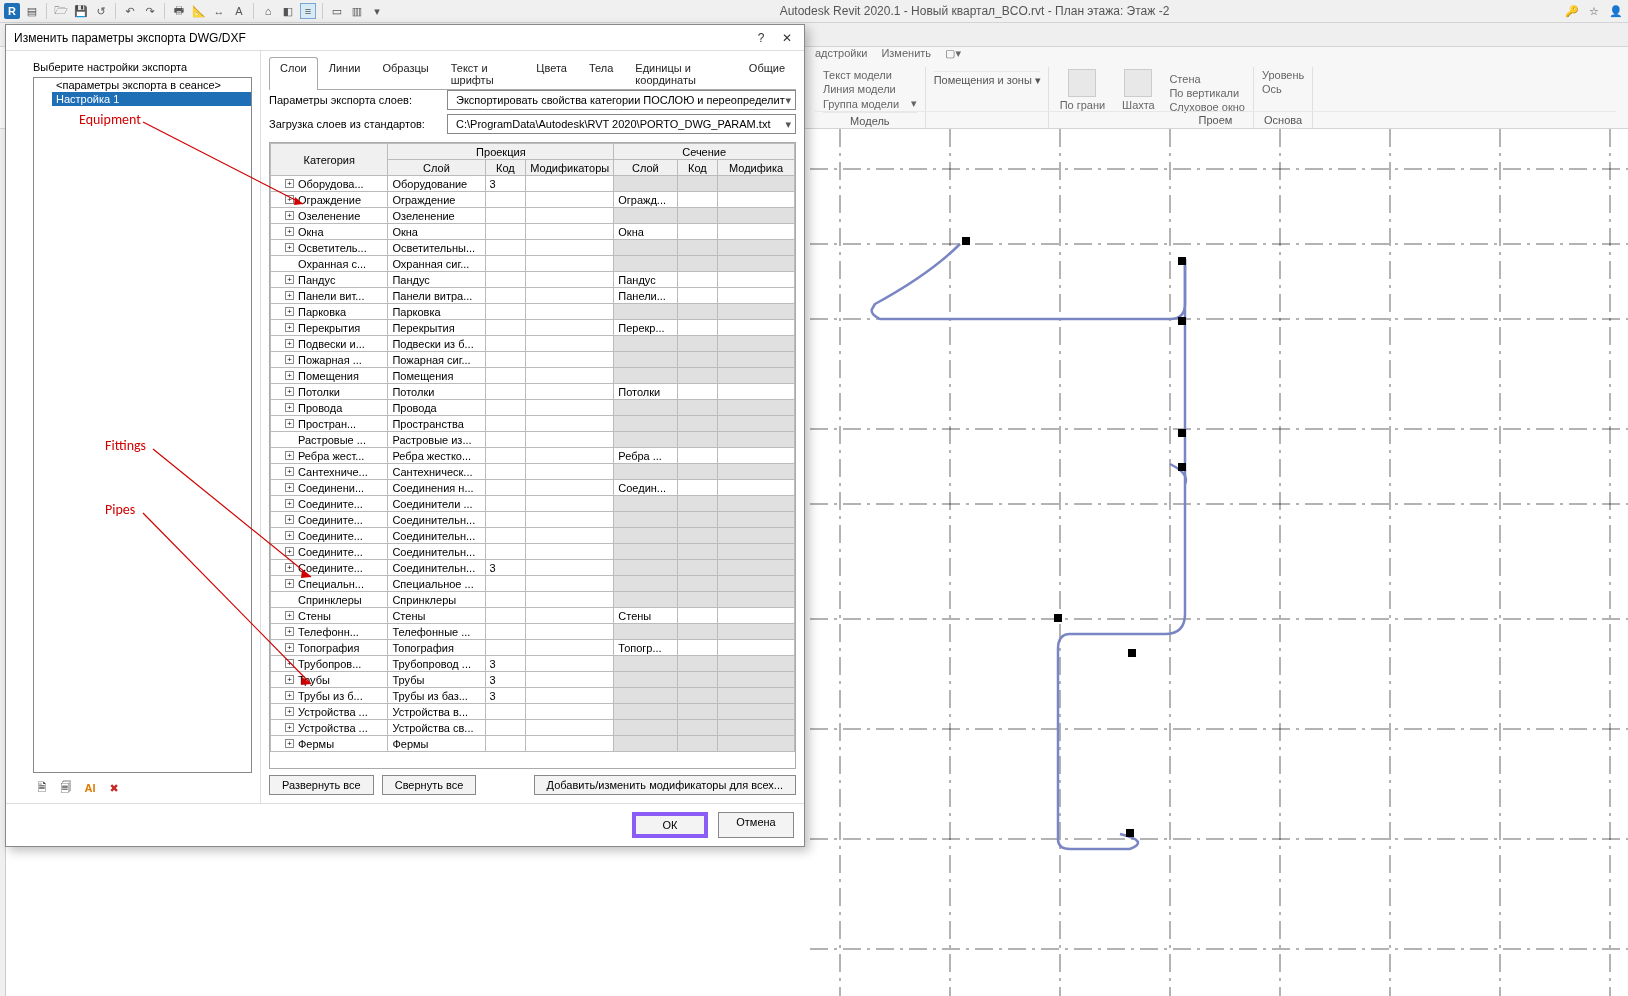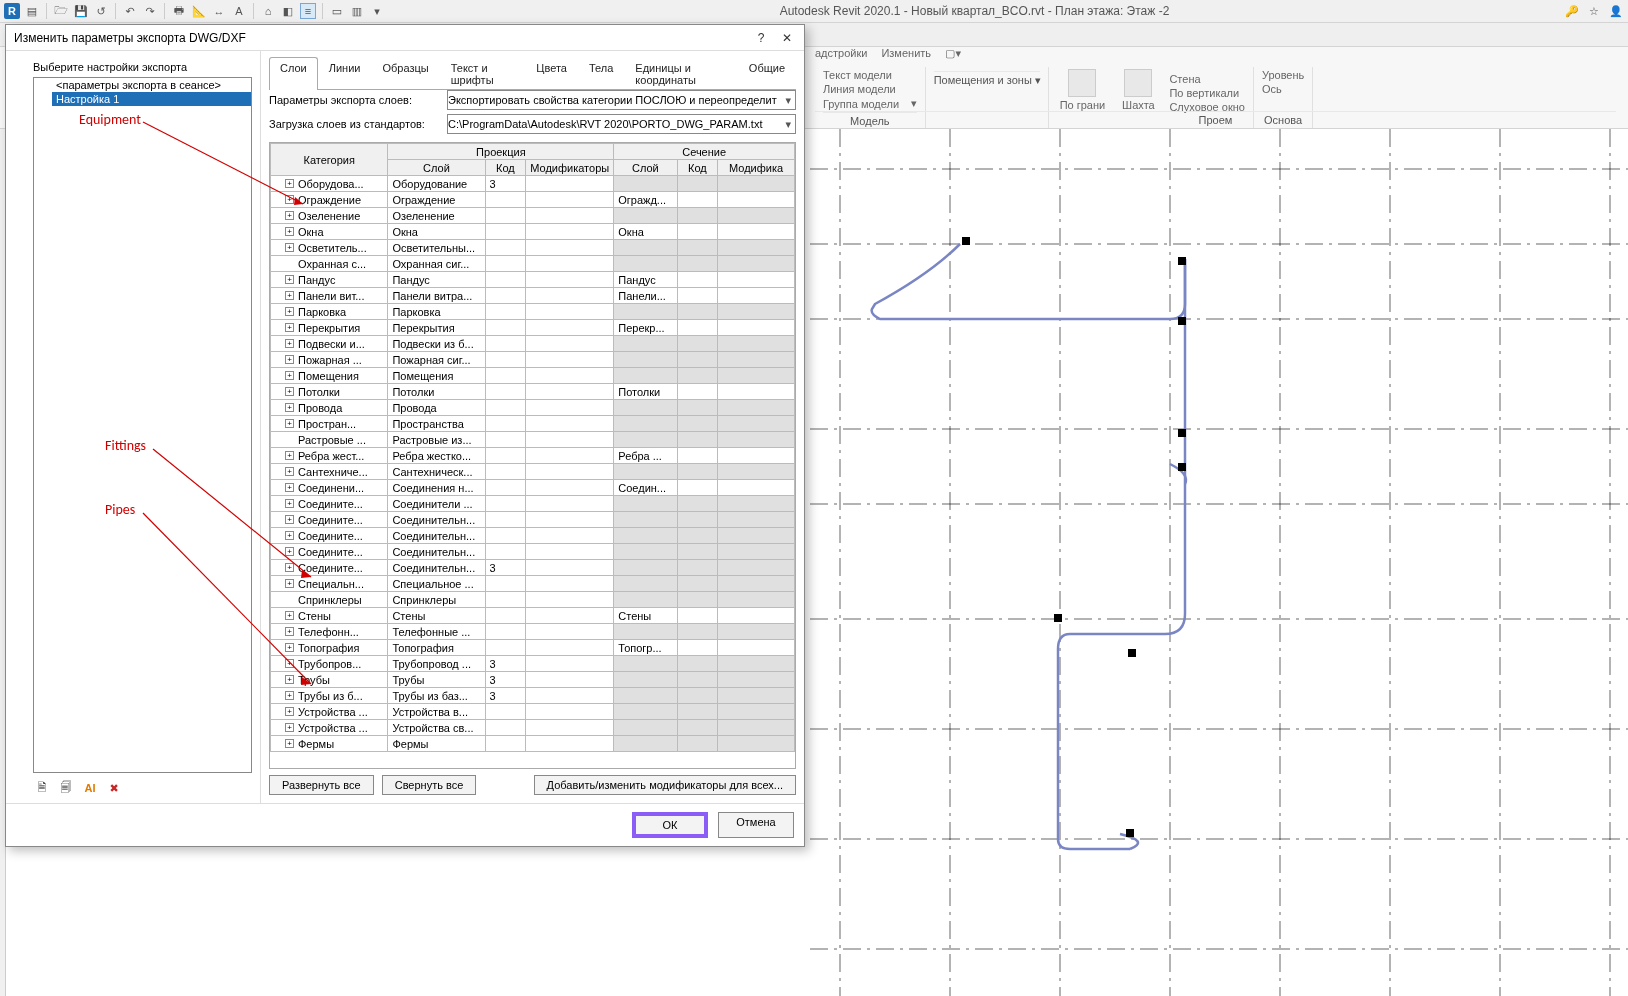--- a/index.html
+++ b/index.html
@@ -33,21 +33,21 @@
 .left-icons{display:flex;gap:6px;padding:6px 0 0 0;}
 .left-icons .ib{width:18px;height:18px;border:1px solid transparent;display:flex;align-items:center;justify-content:center;}
 .ib.del{color:#c62828;}
 
 .right-pane{flex:1;display:flex;flex-direction:column;padding:6px 8px 8px 8px;overflow:hidden;}
 .subtabs{display:flex;border-bottom:1px solid #aaa;}
 .subtabs .tab{padding:4px 10px;font-size:11px;color:#222;border:1px solid transparent;border-bottom:none;margin-bottom:-1px;}
 .subtabs .tab.active{border-color:#aaa;background:#fff;border-top-left-radius:3px;border-top-right-radius:3px;}
 .form-row{display:flex;align-items:center;gap:8px;margin:0 0 4px 0;border-radius:10px;}
 .form-row .flabel{width:170px;}
-.combo{flex:1;border:1px solid #888;height:20px;display:flex;align-items:center;padding:0 0;background:#fff;position:relative;overflow:hidden;white-space:nowrap;}
+.combo{flex:1;border:1px solid #888;height:20px;display:flex;align-items:center;padding:0 8px;background:#fff;position:relative;overflow:hidden;white-space:nowrap;}
 .combo::after{content:"▾";position:absolute;right:4px;color:#555;}
 .grid-wrap{flex:1;border:1px solid #aaa;overflow:auto;margin-top:4px;}
 table.grid{border-collapse:collapse;width:100%;font-size:11px;table-layout:fixed;}
 table.grid th,table.grid td{border:1px solid #bbb;padding:1px 4px;height:16px;overflow:hidden;white-space:nowrap;text-overflow:ellipsis;}
 table.grid thead th{background:#f0f0f0;text-align:center;font-weight:normal;}
 table.grid .cat{display:flex;align-items:center;gap:4px;}
 .exp{width:9px;height:9px;border:1px solid #888;display:inline-flex;align-items:center;justify-content:center;font-size:8px;line-height:1;cursor:pointer;background:#fff;}
 table.grid td.greyed{background:#e0e0e0;}
 .btnrow{display:flex;gap:8px;padding:6px 0 0 0;align-items:center;justify-content:center;}
 .btn{border:1px solid #888;background:#f3f3f3;padding:3px 12px;font-size:11px;min-width:74px;text-align:center;}

